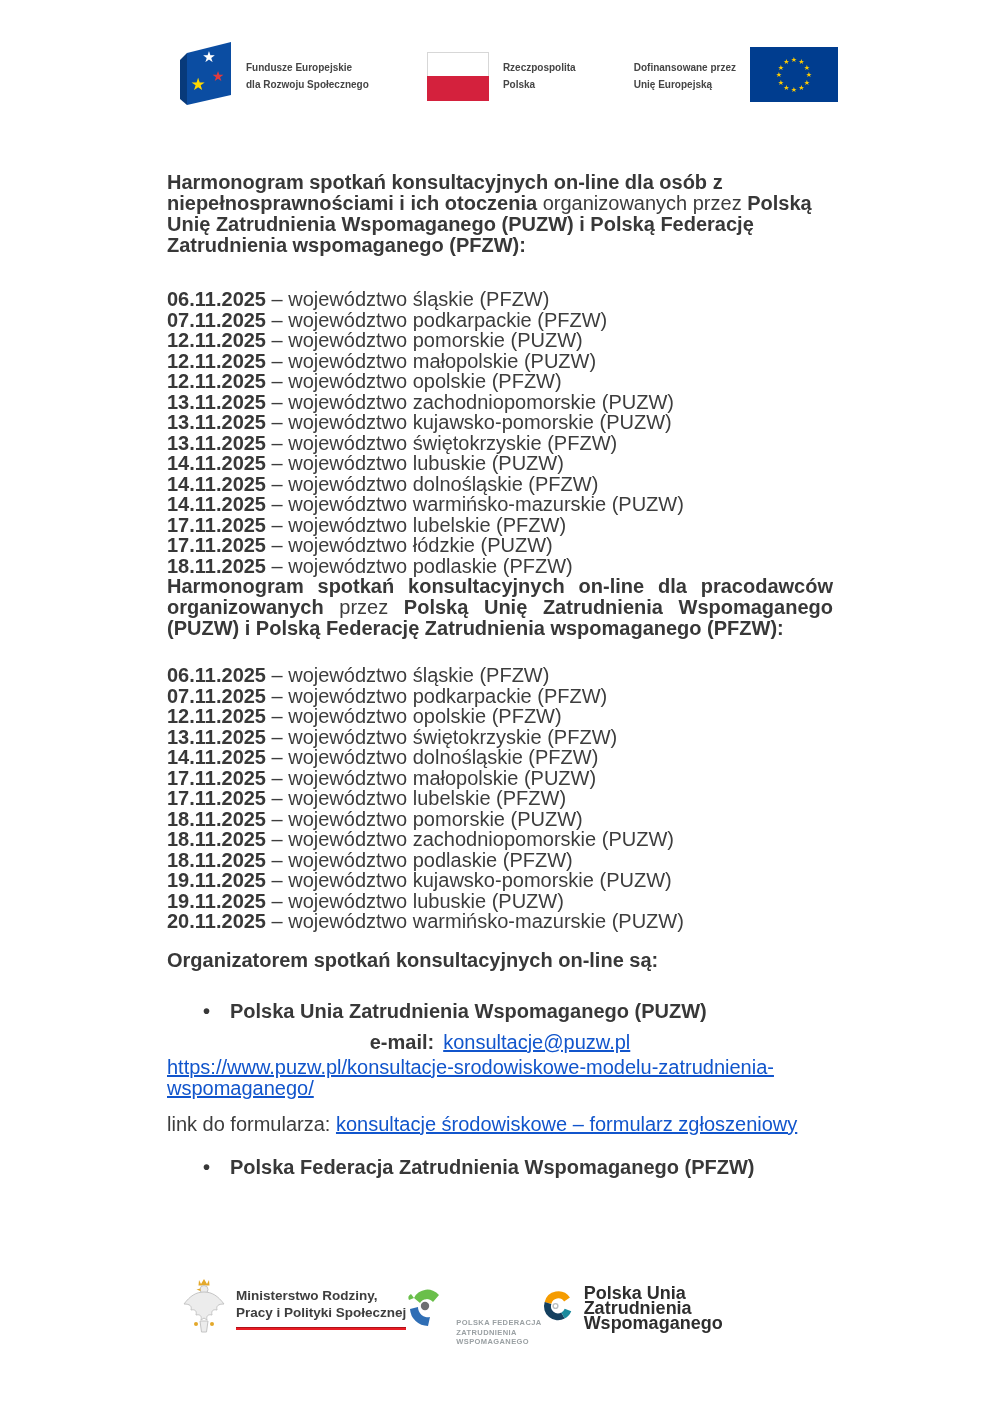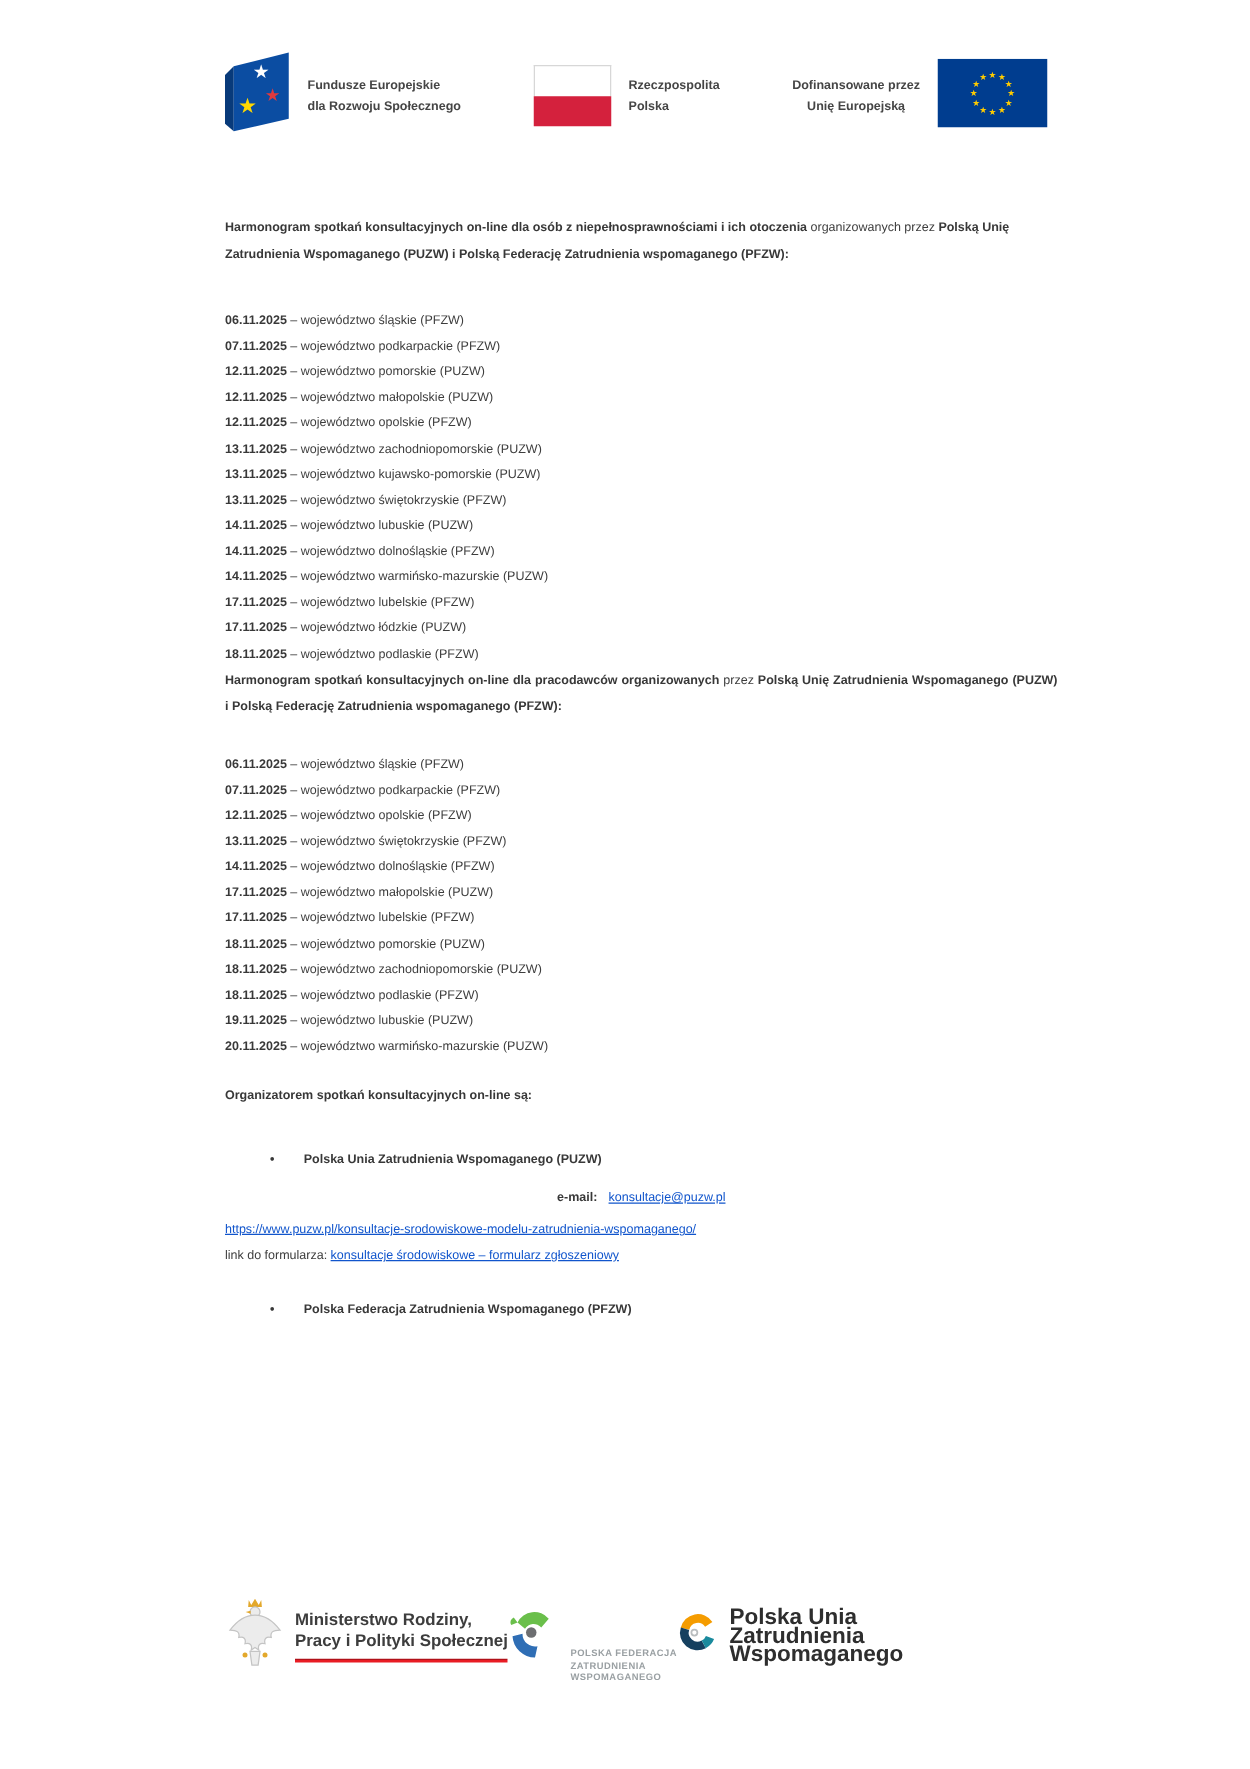--- a/index.html
+++ b/index.html
@@ -17,32 +17,32 @@
   
   .header-row {
     position: absolute;
     top: 40px; left: 178px; right: 162px;
     display: flex;
     justify-content: space-between;
     align-items: center;
   }
   .logo-group { display: flex; align-items: center; gap: 14px; }
   .logo-text { font-size: 10px; line-height: 17px; font-weight: 700; color: #454545; }
-  .logo-text.right { text-align: center; }
+  .logo-text.right { text-align: left; }
   .pl-flag { width: 62px; height: 49px; box-sizing: border-box; }
   .pl-flag .top { height: 50%; background: #ffffff; border: 1px solid #d7d7d7; border-bottom: none; box-sizing: border-box; }
   .pl-flag .bottom { height: 50%; background: #d4213d; }
 
   
   .content {
     position: absolute;
-    left: 180px;
+    left: 167px;
     width: 666px;
     top: 172px;
-    font-size: 10px;
+    font-size: 20px;
     line-height: 21px;
   }
   .content .b { font-weight: 700; color: #383838; }
   p.intro { margin: 0; }
   p.intro.justify { text-align: justify; }
   .schedule { margin-top: 33px; line-height: 20.5px; }
   .schedule.second { margin-top: 26px; }
   .schedule-row { white-space: nowrap; }
   .schedule-row .date { font-weight: 700; color: #383838; }
   .org-heading { margin: 18px 0 0 0; font-weight: 700; color: #383838; }
@@ -52,21 +52,21 @@
     position: relative;
     font-weight: 700; color: #383838;
   }
   .bullet-item::before {
     content: "•";
     position: absolute;
     left: 36px; top: 0;
     font-weight: 700;
   }
   .bullet-item.second { margin-top: 22px; }
-  .line { }
+  .line { margin-top: 15px; }
   .line.email { margin-top: 10px; text-align: center; }
   .line.site { margin-top: 4px; }
   .label-bold { font-weight: 700; color: #383838; }
   a.doc-link { color: #1155cc; text-decoration: underline; cursor: pointer; }
   .line.email a.doc-link { margin-left: 9px; }
 
   
   .footer-row {
     position: absolute;
     top: 1270px; left: 182px; right: 190px;
@@ -168,20 +168,21 @@
         <div class="schedule-row"><span class="date">06.11.2025</span><span> – województwo śląskie (PFZW)</span></div>
         <div class="schedule-row"><span class="date">07.11.2025</span><span> – województwo podkarpackie (PFZW)</span></div>
         <div class="schedule-row"><span class="date">12.11.2025</span><span> – województwo opolskie (PFZW)</span></div>
         <div class="schedule-row"><span class="date">13.11.2025</span><span> – województwo świętokrzyskie (PFZW)</span></div>
         <div class="schedule-row"><span class="date">14.11.2025</span><span> – województwo dolnośląskie (PFZW)</span></div>
         <div class="schedule-row"><span class="date">17.11.2025</span><span> – województwo małopolskie (PUZW)</span></div>
         <div class="schedule-row"><span class="date">17.11.2025</span><span> – województwo lubelskie (PFZW)</span></div>
         <div class="schedule-row"><span class="date">18.11.2025</span><span> – województwo pomorskie (PUZW)</span></div>
         <div class="schedule-row"><span class="date">18.11.2025</span><span> – województwo zachodniopomorskie (PUZW)</span></div>
         <div class="schedule-row"><span class="date">18.11.2025</span><span> – województwo podlaskie (PFZW)</span></div>
+        <div class="schedule-row"><span class="date">19.11.2025</span><span> – województwo kujawsko-pomorskie (PUZW)</span></div>
         <div class="schedule-row"><span class="date">19.11.2025</span><span> – województwo lubuskie (PUZW)</span></div>
         <div class="schedule-row"><span class="date">20.11.2025</span><span> – województwo warmińsko-mazurskie (PUZW)</span></div>
       </div>
 
     <p class="org-heading">Organizatorem spotkań konsultacyjnych on-line są:</p>
 
     <div class="bullet-item">Polska Unia Zatrudnienia Wspomaganego (PUZW)</div>
 
     <div class="line email">
       <span class="label-bold">e-mail:</span><a class="doc-link">konsultacje@puzw.pl</a>

